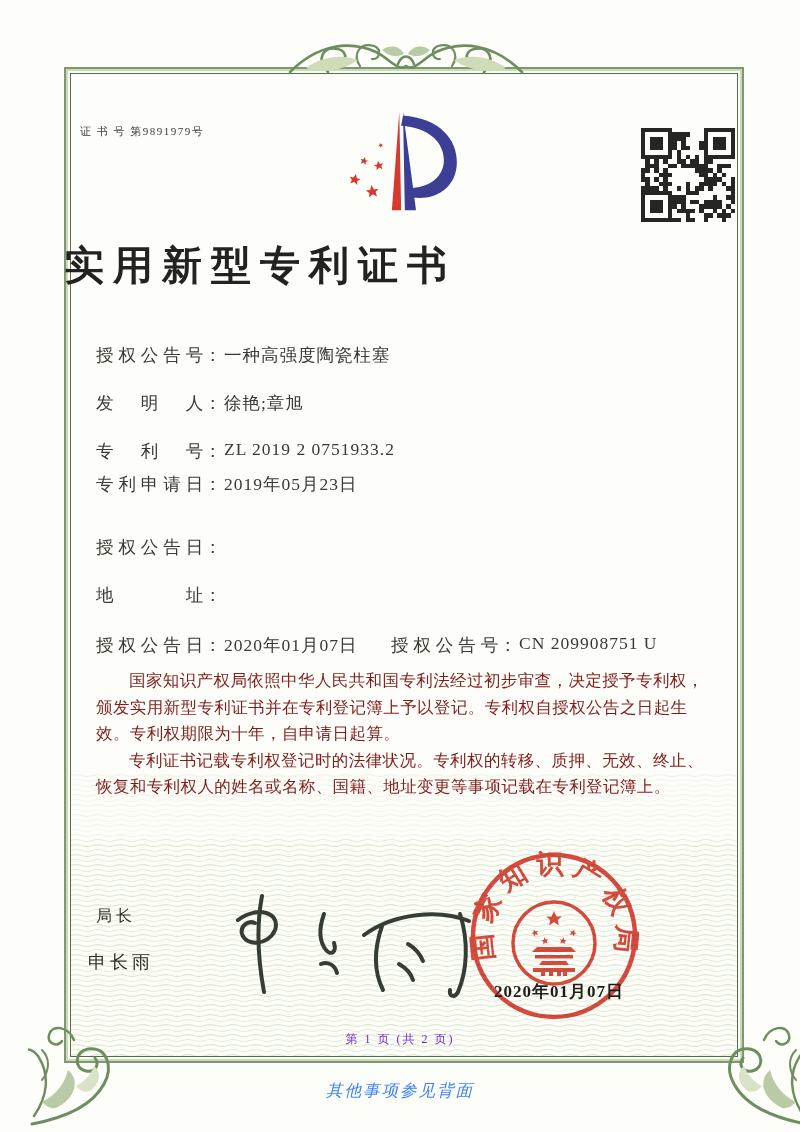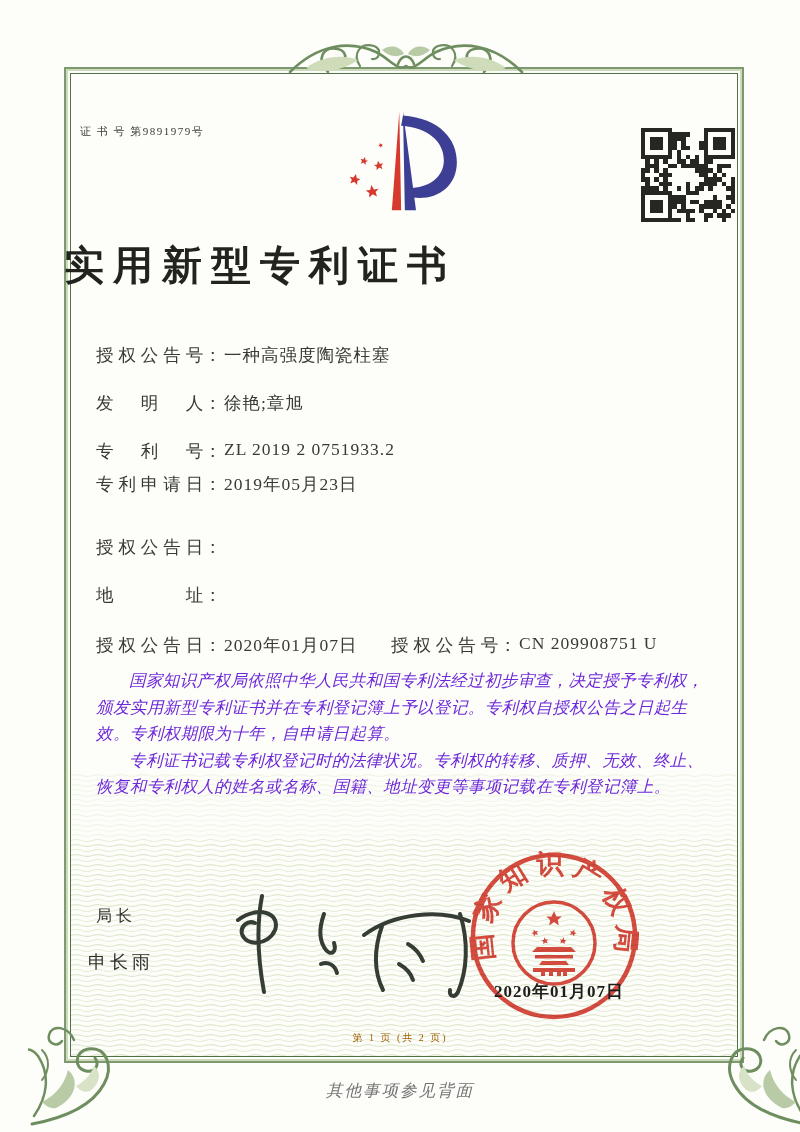--- a/index.html
+++ b/index.html
@@ -27,34 +27,33 @@
   .row{position:absolute;left:96px;display:flex;align-items:flex-start;font-size:17.5px;letter-spacing:0.8px;color:#3a3a33;}
   .f-label{display:inline-block;width:108px;text-align:justify;text-align-last:justify;flex:none;}
   .f-colon{flex:none;width:20px;}
   .f-value{letter-spacing:1px;}
   .addr-value{width:486px;line-height:24px;}
   .grant-group2{position:absolute;left:295px;top:0;display:flex;white-space:nowrap;font-family:Liberation Serif, serif;}
   .row-grant{width:640px;}
   
   .body-text{
     position:absolute;left:96px;width:618px;top:668px;
-    font-size:16.5px;line-height:26.5px;letter-spacing:0.4px;color:#6d28d9;
-    font-style:italic;
+    font-size:16.5px;line-height:26.5px;letter-spacing:0.4px;color:#7f1d1d;
   }
   .body-text p{margin:0;text-indent:2em;}
   
   .sign-title{position:absolute;left:96px;top:906px;font-size:16px;letter-spacing:4px;color:#2f2f2a;}
   .sign-name{position:absolute;left:88px;top:950px;font-size:18px;letter-spacing:4px;color:#2f2f2a;}
   .signature{position:absolute;left:224px;top:892px;}
   
   .seal{position:absolute;left:469px;top:851px;opacity:0.9;mix-blend-mode:multiply;}
   .seal-date{position:absolute;left:494px;top:980px;font-size:17px;letter-spacing:1px;color:#1d1d1a;font-weight:600;z-index:5;}
   
-  .page-num{position:absolute;left:0;width:800px;top:1031px;text-align:center;font-size:10px;letter-spacing:2px;color:#a16207;}
-  .back-note{position:absolute;left:0;width:800px;top:1080px;text-align:center;font-size:16.5px;letter-spacing:2px;color:#737373;font-style:italic;}
+  .page-num{position:absolute;left:0;width:800px;top:1031px;text-align:center;font-size:12px;letter-spacing:2px;color:#6d28d9;}
+  .back-note{position:absolute;left:0;width:800px;top:1080px;text-align:center;font-size:16.5px;letter-spacing:2px;color:#3b82f6;font-style:italic;}
 </style>
 </head>
 <body>
 
 <div class="page">
 
   <svg width="0" height="0" style="position:absolute" aria-hidden="true">
     <defs>
       <path id="st" d="M0,-6 L1.76,-1.85 L5.7,-1.85 L2.85,0.7 L3.52,4.85 L0,2.3 L-3.52,4.85 L-2.85,0.7 L-5.7,-1.85 L-1.76,-1.85 Z"></path>
       <g id="flor" fill="none" stroke="#6f8e60" stroke-width="3" stroke-linecap="round">

